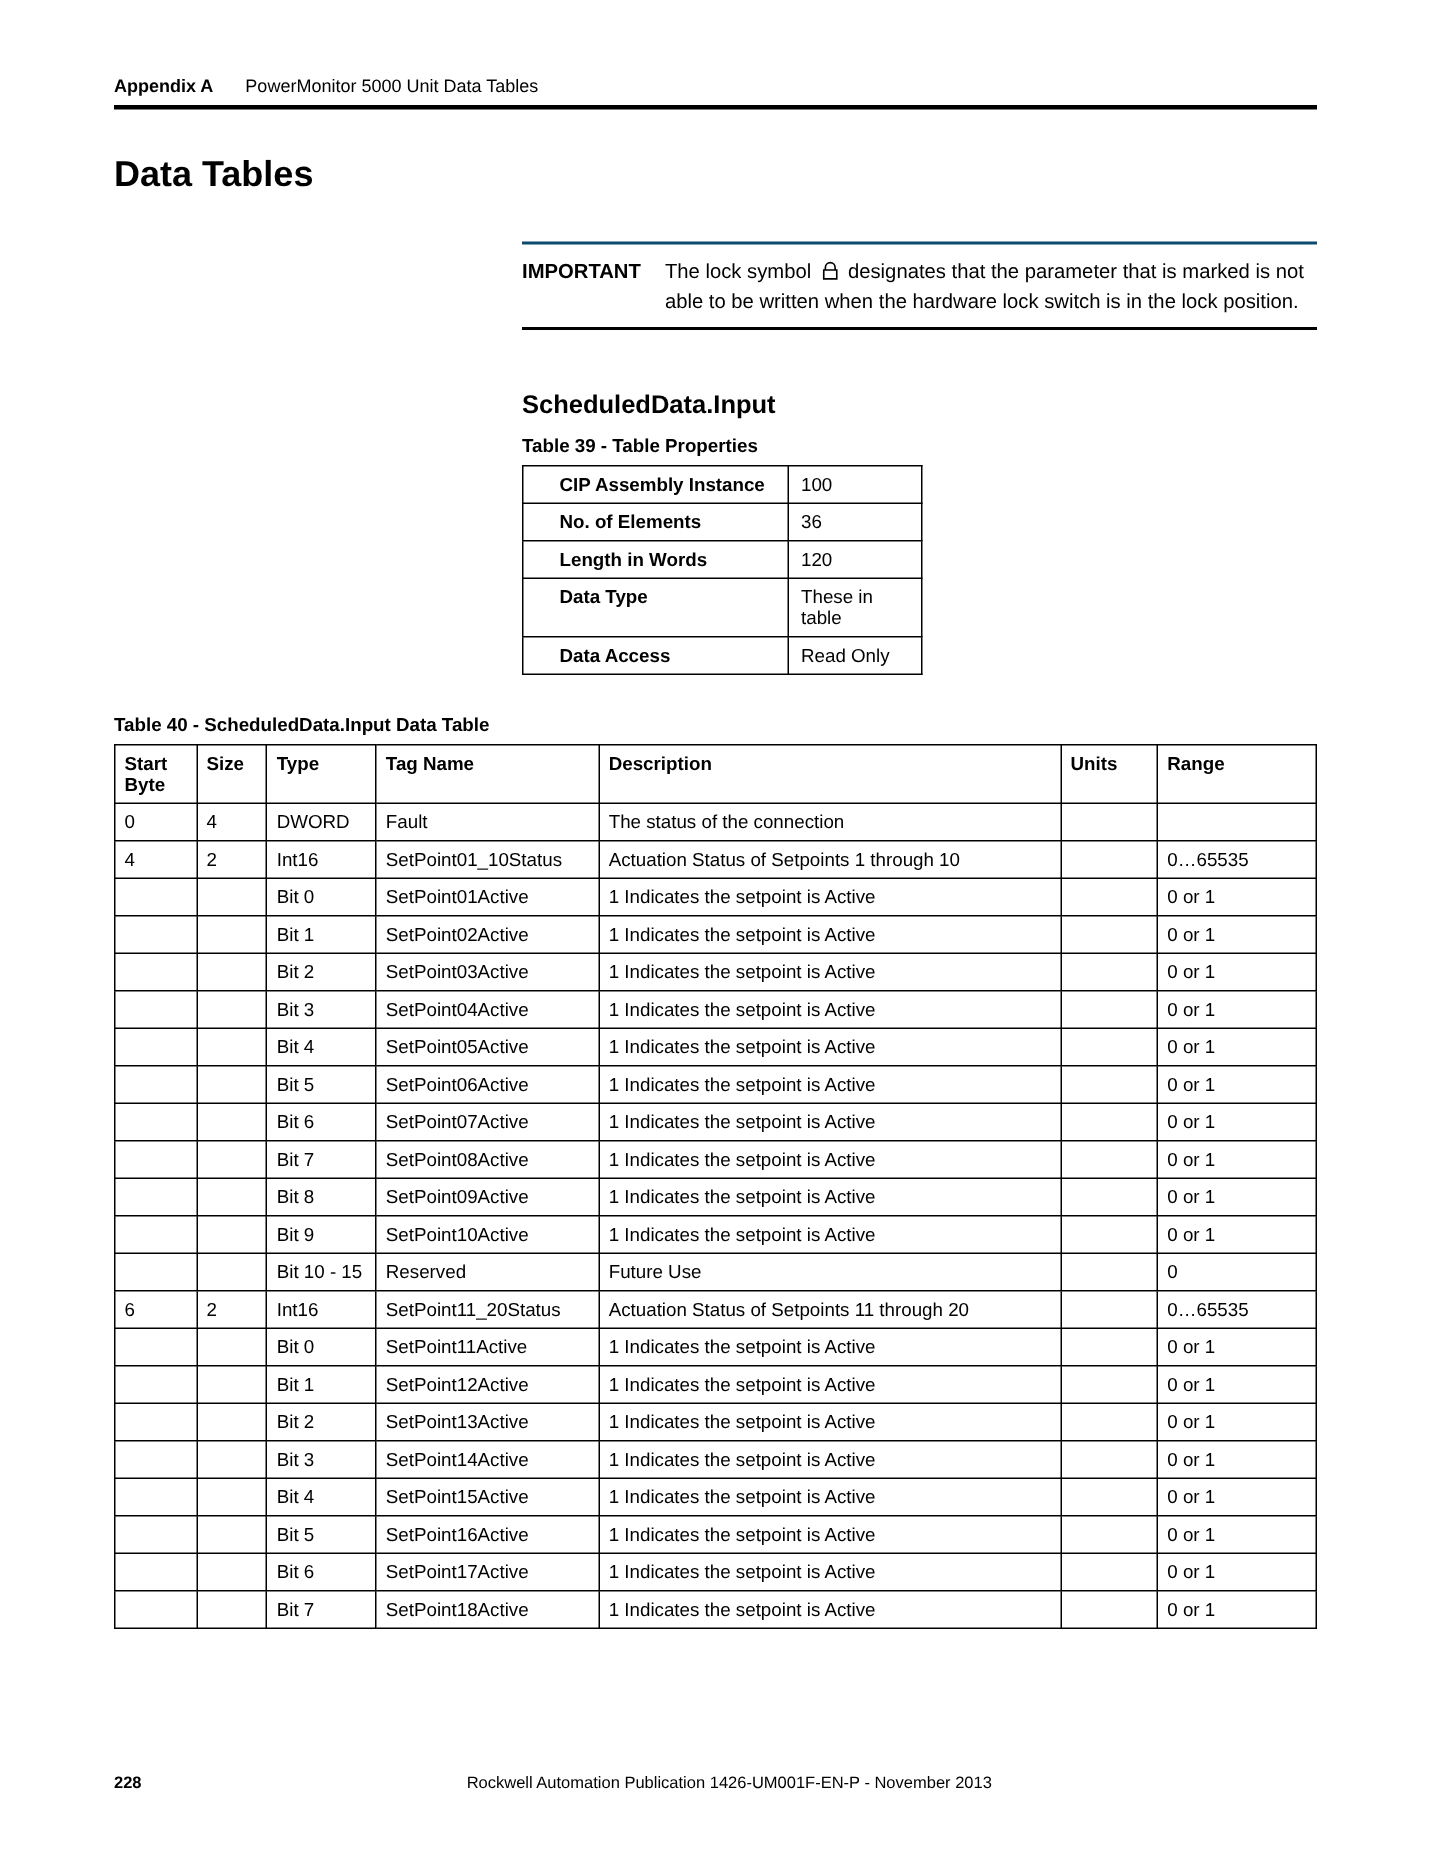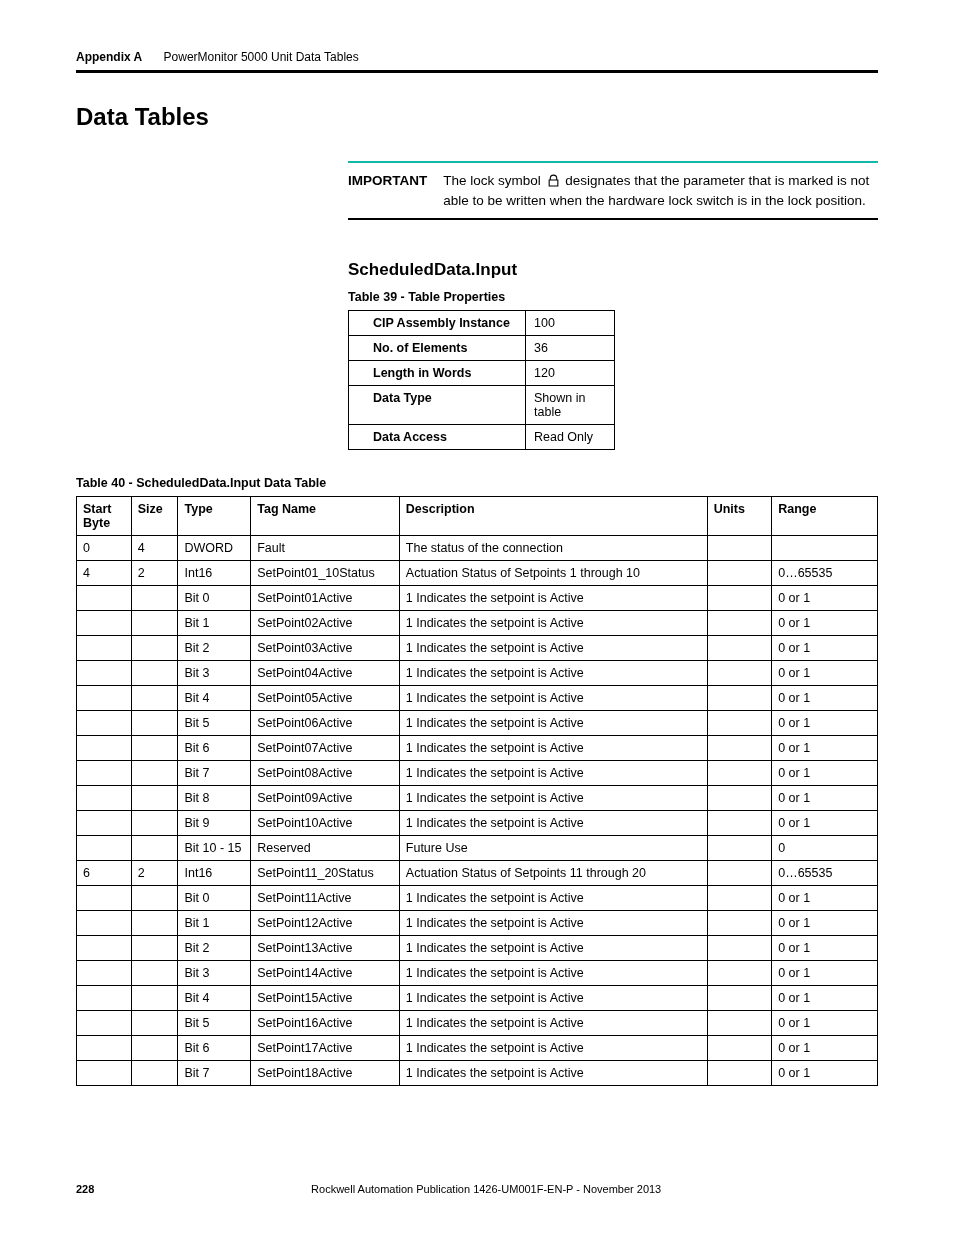--- a/index.html
+++ b/index.html
@@ -34,21 +34,21 @@
     flex-shrink: 0;
   }
   .intro-text {
     font-family: Georgia, "Times New Roman", serif;
     font-size: 15px;
     line-height: 1.45;
     flex: 1;
   }
   .important-box {
     margin: 30px 0 0 272px;
-    border-top: 2px solid #14b8a6;
+    border-top: 2px solid #0c4a6e;
     border-bottom: 2px solid #000;
     padding: 8px 0;
     display: flex;
     gap: 16px;
     font-size: 13.5px;
     line-height: 1.45;
     width: 530px;
   }
   .important-label {
     font-weight: bold;
@@ -151,21 +151,21 @@
       <tr>
         <td>No. of Elements</td>
         <td>36</td>
       </tr>
       <tr>
         <td>Length in Words</td>
         <td>120</td>
       </tr>
       <tr>
         <td>Data Type</td>
-        <td>Shown in table</td>
+        <td>These in table</td>
       </tr>
       <tr>
         <td>Data Access</td>
         <td>Read Only</td>
       </tr>
     </tbody>
 </table>
 
 <div class="table-caption-left">Table 40 - ScheduledData.Input Data Table</div>
 <table class="datatable">

